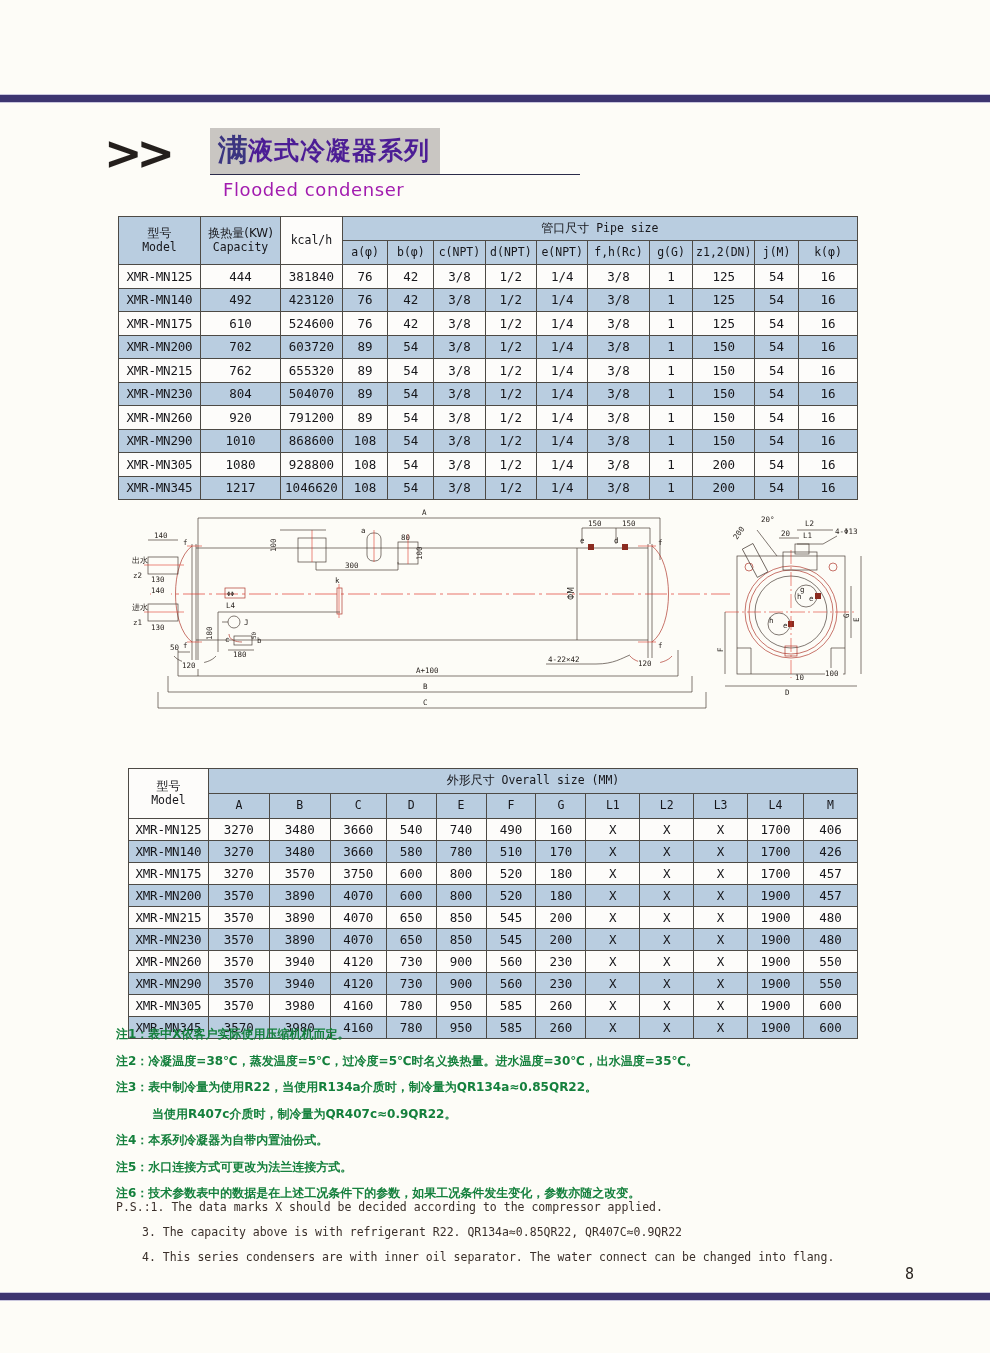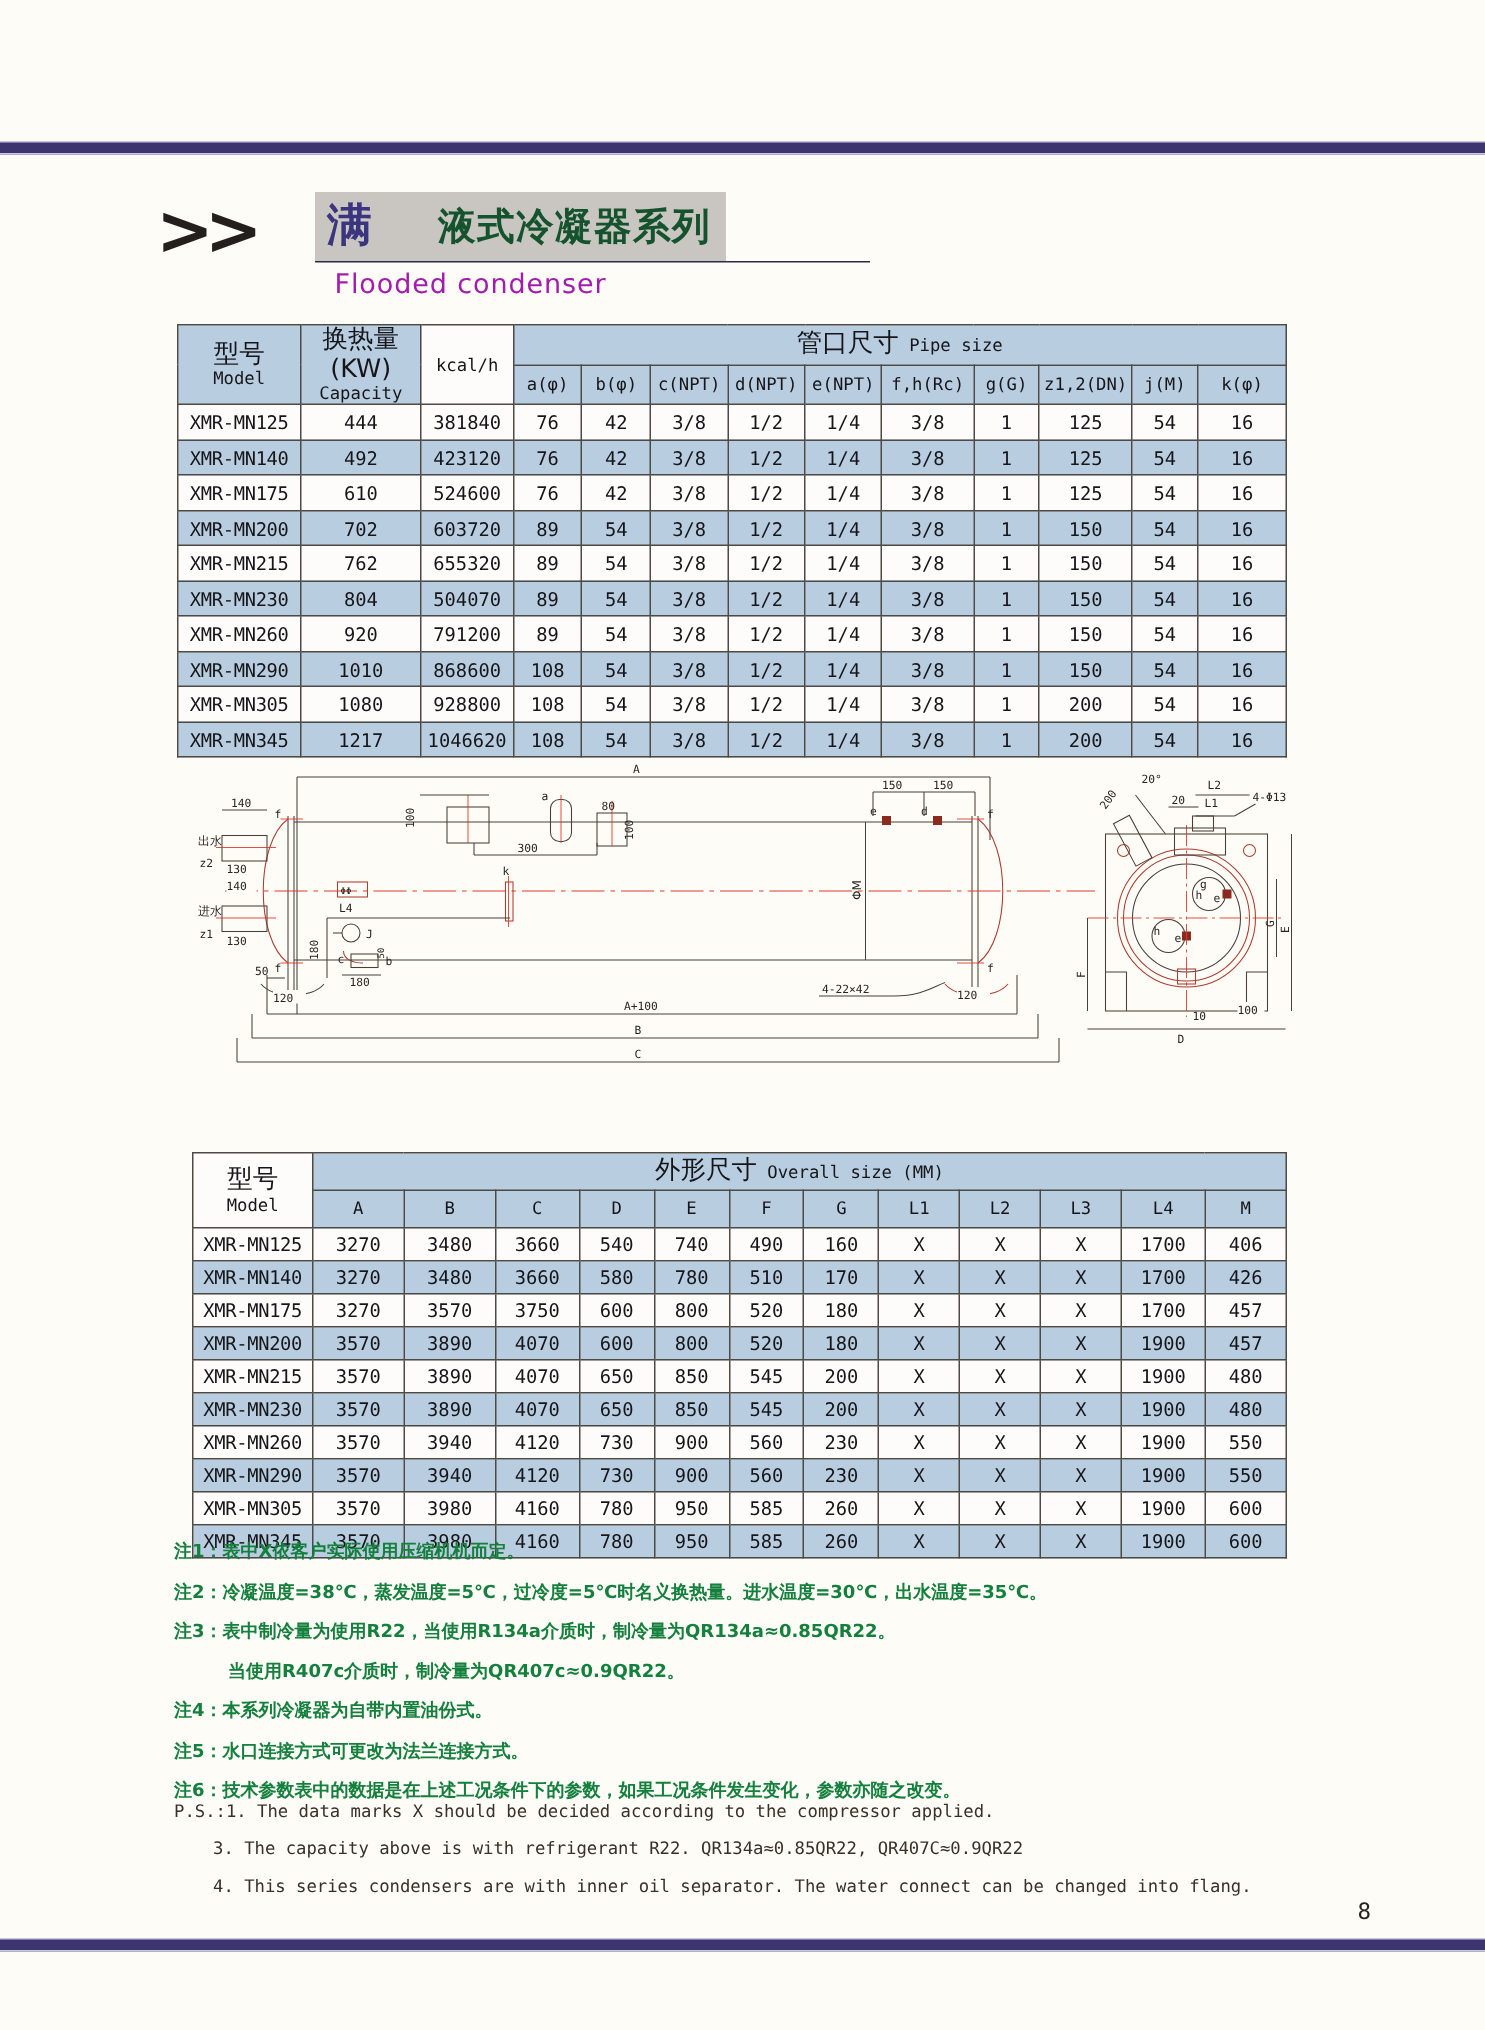--- a/index.html
+++ b/index.html
@@ -34,22 +34,22 @@
     background:#c9c6c2; padding:2px 10px 3px 8px;
     white-space:nowrap;
   }
   .title-cn-first {
     font-family:"DejaVu Sans", sans-serif;
     font-size:30px; font-weight:bold; color:#3b3580;
     vertical-align:middle;
   }
   .title-cn-rest {
     font-family:"DejaVu Sans", sans-serif;
-    font-size:25px; font-weight:bold; color:#14532d;
-    vertical-align:middle; letter-spacing:1px;margin-left:44px;
+    font-size:25px; font-weight:bold; color:#4c1d95;
+    vertical-align:middle; letter-spacing:1px;
   }
   .title-underline {
     position:absolute; left:106px; top:46px; width:370px;
     border-bottom:1.6px solid #2b2b4a;
   }
   .title-en {
     position:absolute; left:119px; top:51px;
     font-family:"DejaVu Sans", sans-serif;
     font-size:18px; color:#a21caf; letter-spacing:0.6px;
   }
@@ -67,21 +67,21 @@
     vertical-align:middle;
     font-weight:normal;
     color:#16161a;
     padding:0;
   }
   .t1 { left:118px; top:216px; width:740px; }
   .t2 { left:128px; top:768px; width:730px; }
   .blue { background:#b9cde0; }
   .white { background:#fdfcfa; }
   .hd { font-size:11.5px; line-height:1.15; }
-  .hd .cn { font-family:"DejaVu Sans", sans-serif; font-size:17px; }
+  .hd .cn { font-family:"DejaVu Sans", sans-serif; font-size:12px; }
   .t1 tbody td { font-size:12.5px; height:23.5px; }
   .t2 tbody td { font-size:12.5px; height:22px; }
   .t1 thead td { height:24px; }
   .t2 thead td { height:25px; }
   .model-col { font-size:12px; letter-spacing:-0.2px;margin-top:34px; }
 
   
   .drawing { position:absolute; left:130px; top:500px; width:740px; height:215px; }
   .drawing svg { display:block; }
 

